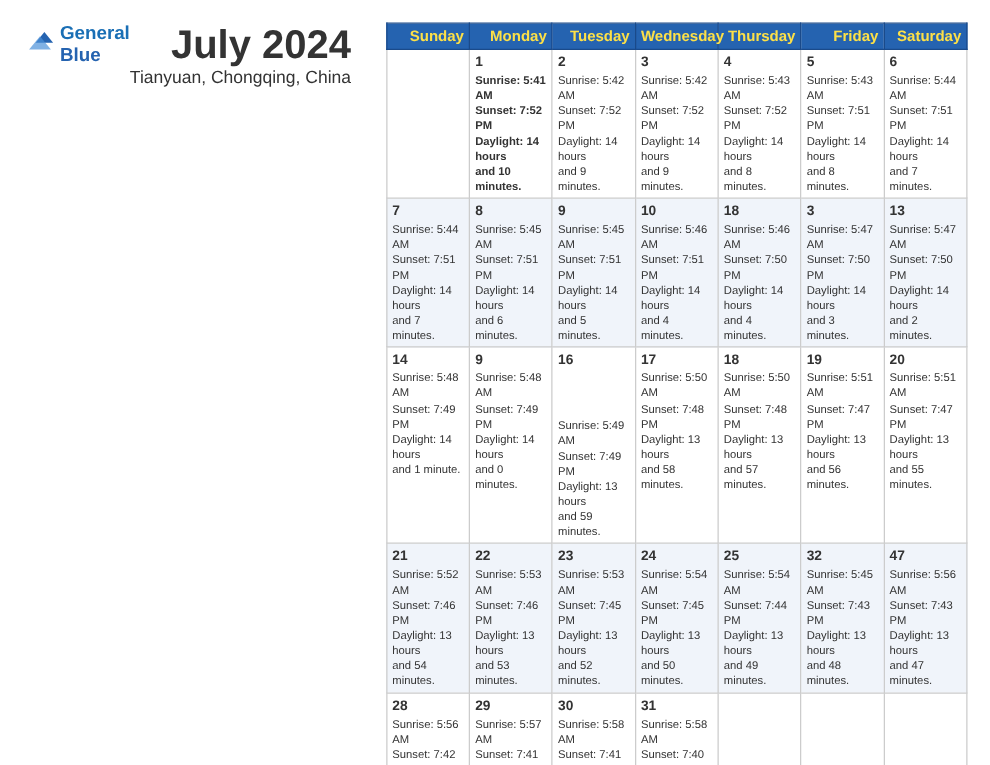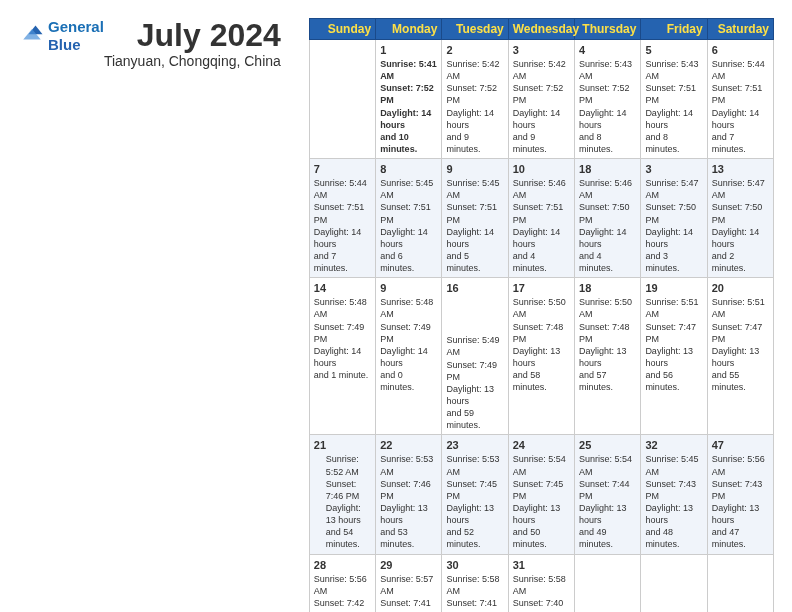--- a/index.html
+++ b/index.html
@@ -274,21 +274,21 @@
             <span class="day-num">20</span>
             <div class="cell-text" style="white-space: pre-line;">Sunrise: 5:51 AM
 Sunset: 7:47 PM
 Daylight: 13 hours
 and 55 minutes.</div>
           </td>
         </tr>
         <tr class="row-alt">
           <td>
             <span class="day-num">21</span>
-            <div class="cell-text" style="white-space: pre-line; margin-left: 12px;">Sunrise: 5:52 AM
+            <div class="cell-text" style="white-space: pre-line;">Sunrise: 5:52 AM
 Sunset: 7:46 PM
 Daylight: 13 hours
 and 54 minutes.</div>
           </td>
           <td>
             <span class="day-num">22</span>
             <div class="cell-text" style="white-space: pre-line;">Sunrise: 5:53 AM
 Sunset: 7:46 PM
 Daylight: 13 hours
 and 53 minutes.</div>

